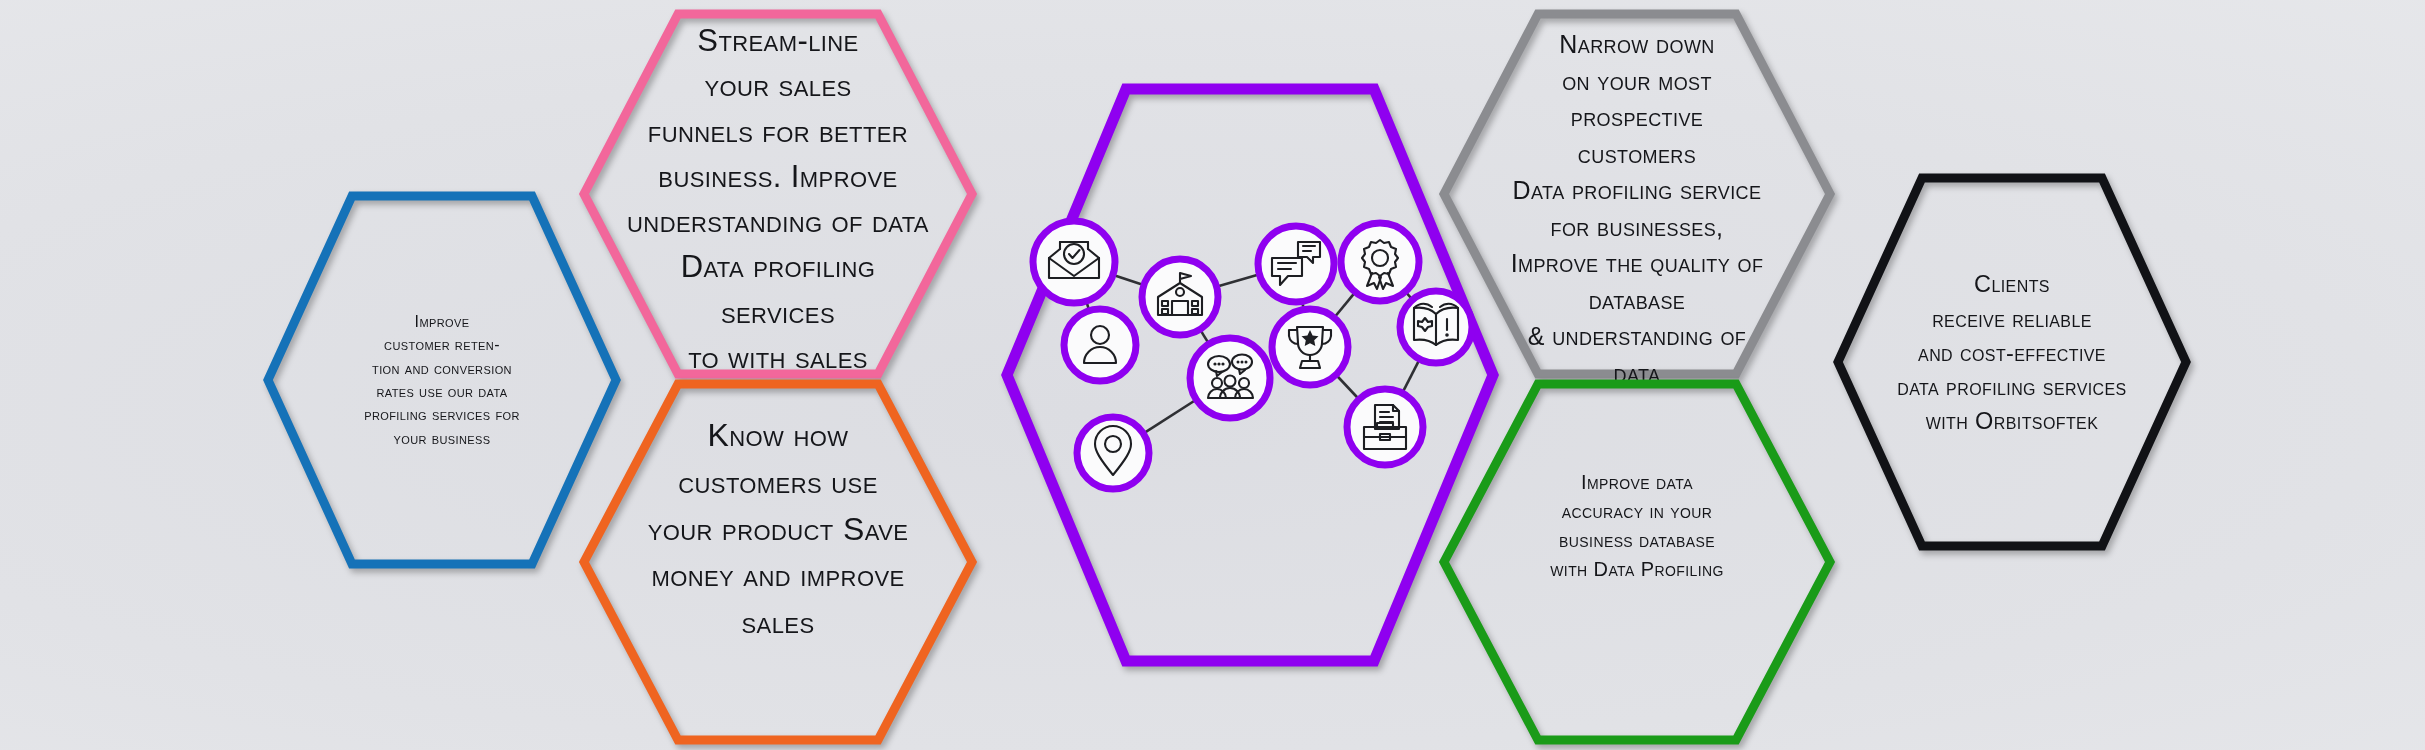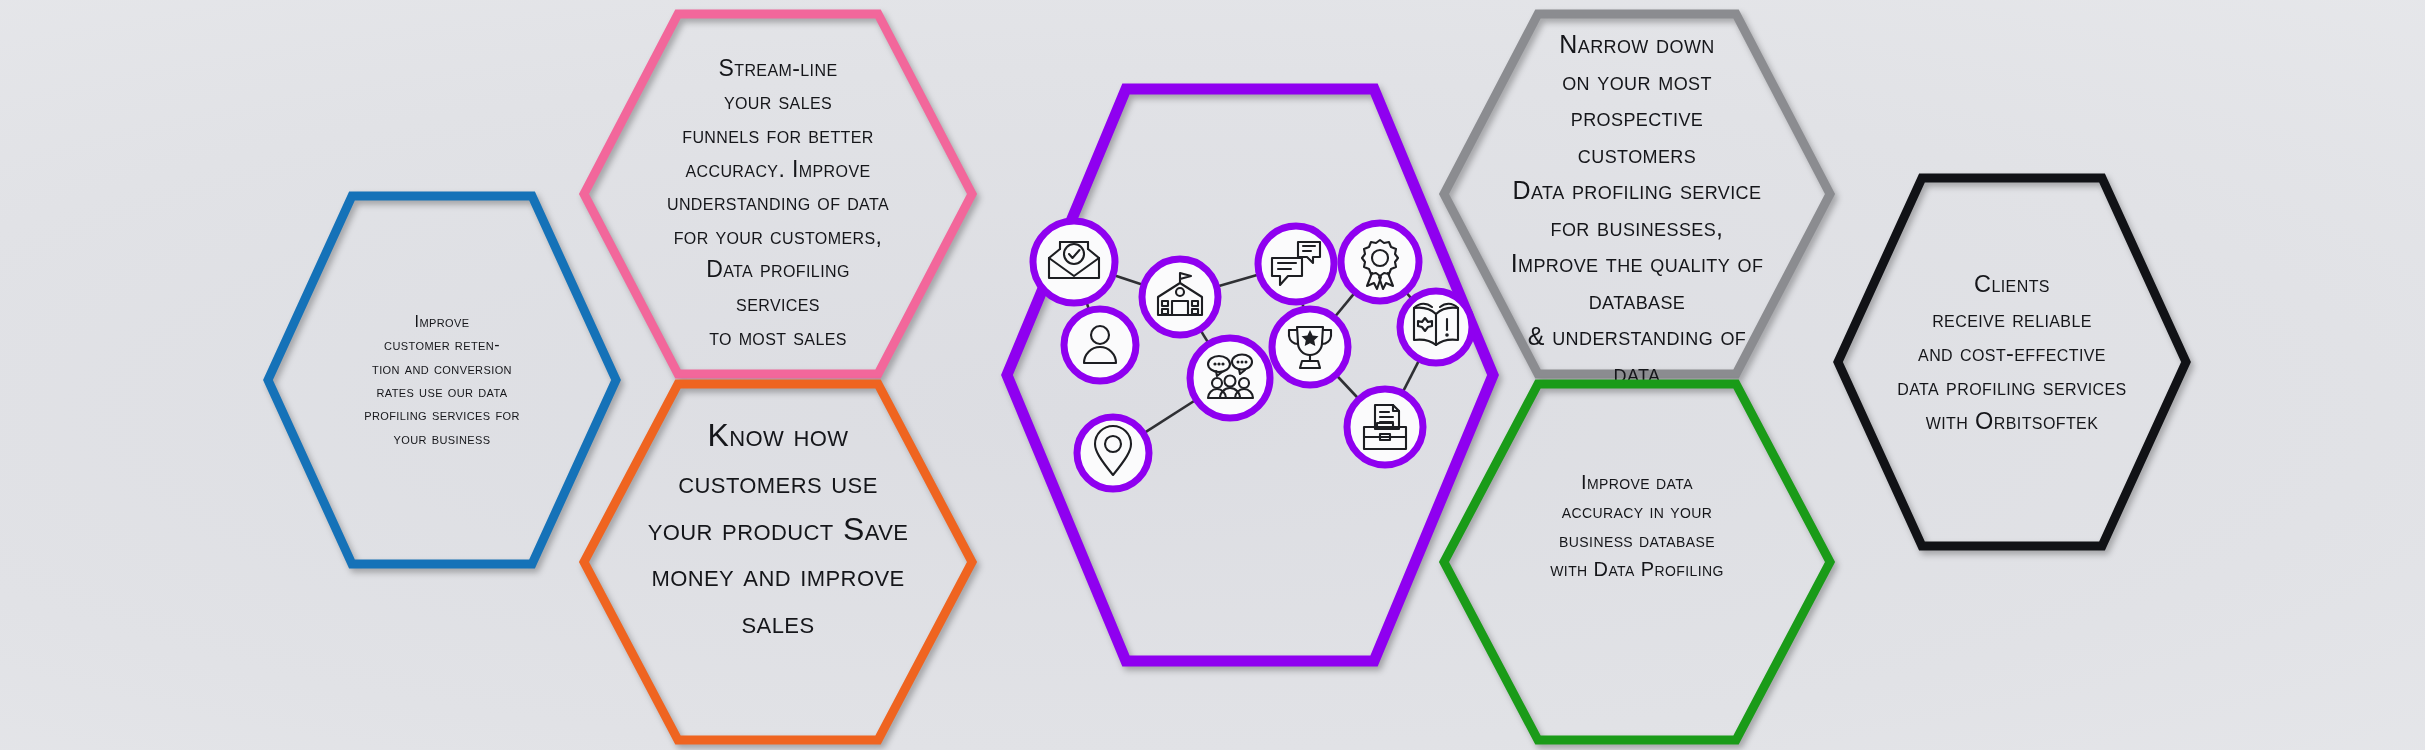--- a/index.html
+++ b/index.html
@@ -37,21 +37,21 @@
   
   #hex-blue   { left: 262px;  top: 190px; width: 360px; height: 380px; }
   #hex-pink   { left: 578px;  top: 8px;   width: 400px; height: 372px; }
   #hex-orange { left: 578px;  top: 378px; width: 400px; height: 368px; }
   #hex-center { left: 1000px; top: 82px;  width: 500px; height: 586px; }
   #hex-gray   { left: 1438px; top: 8px;   width: 398px; height: 372px; }
   #hex-green  { left: 1438px; top: 378px; width: 398px; height: 368px; }
   #hex-black  { left: 1832px; top: 172px; width: 360px; height: 380px; }
 
   #hex-blue   .hextext { padding: 0 58px; font-size: 16px; }
-  #hex-pink   .hextext { padding: 18px 36px 0 36px; font-size: 23px; align-items: center; }
+  #hex-pink   .hextext { padding: 18px 36px 0 36px; font-size: 31px; align-items: flex-end; }
   #hex-orange .hextext { padding: 0 56px 66px 56px; font-size: 32px; }
   #hex-gray   .hextext { padding: 18px 34px 0 34px; font-size: 25px; align-items: flex-start; }
   #hex-green  .hextext { padding: 0 50px 72px 50px; font-size: 20px; }
   #hex-black  .hextext { padding: 0 36px 18px 36px; font-size: 23.5px; }
 
   
   #network { position: absolute; left: 1000px; top: 82px; width: 500px; height: 586px; }
   #network svg { position: absolute; left: 0; top: 0; }
   .node-circle { fill: #fbfbfc; stroke: #8f00f0; stroke-width: 7; }
   .edge-line { stroke: #2f3034; stroke-width: 2.6; fill: none; }
@@ -81,26 +81,25 @@
 
   <div class="hexwrap" id="hex-pink">
     <svg viewBox="0 0 400 372" width="400" height="372">
       <polygon points="100,6 300,6 394,186 300,366 100,366 6,186" fill="none" stroke="#f2679b" stroke-width="9" stroke-linejoin="miter" style="filter: drop-shadow(3px 4px 3px rgba(0,0,0,0.28));"></polygon>
     </svg>
     <div class="hextext">
       <div>
         <span>Stream-line</span>
         <span>your sales</span>
         <span>funnels for better</span>
-        <span>accuracy. Improve</span>
+        <span>business. Improve</span>
         <span>understanding of data</span>
-        <span>for your customers,</span>
         <span>Data profiling</span>
         <span>services</span>
-        <span>to most sales</span>
+        <span>to with sales</span>
       </div>
     </div>
   </div>
 
   <div class="hexwrap" id="hex-orange">
     <svg viewBox="0 0 400 368" width="400" height="368">
       <polygon points="100,6 300,6 394,184 300,362 100,362 6,184" fill="none" stroke="#ef6420" stroke-width="9" stroke-linejoin="miter" style="filter: drop-shadow(3px 4px 3px rgba(0,0,0,0.28));"></polygon>
     </svg>
     <div class="hextext">
       <div>

